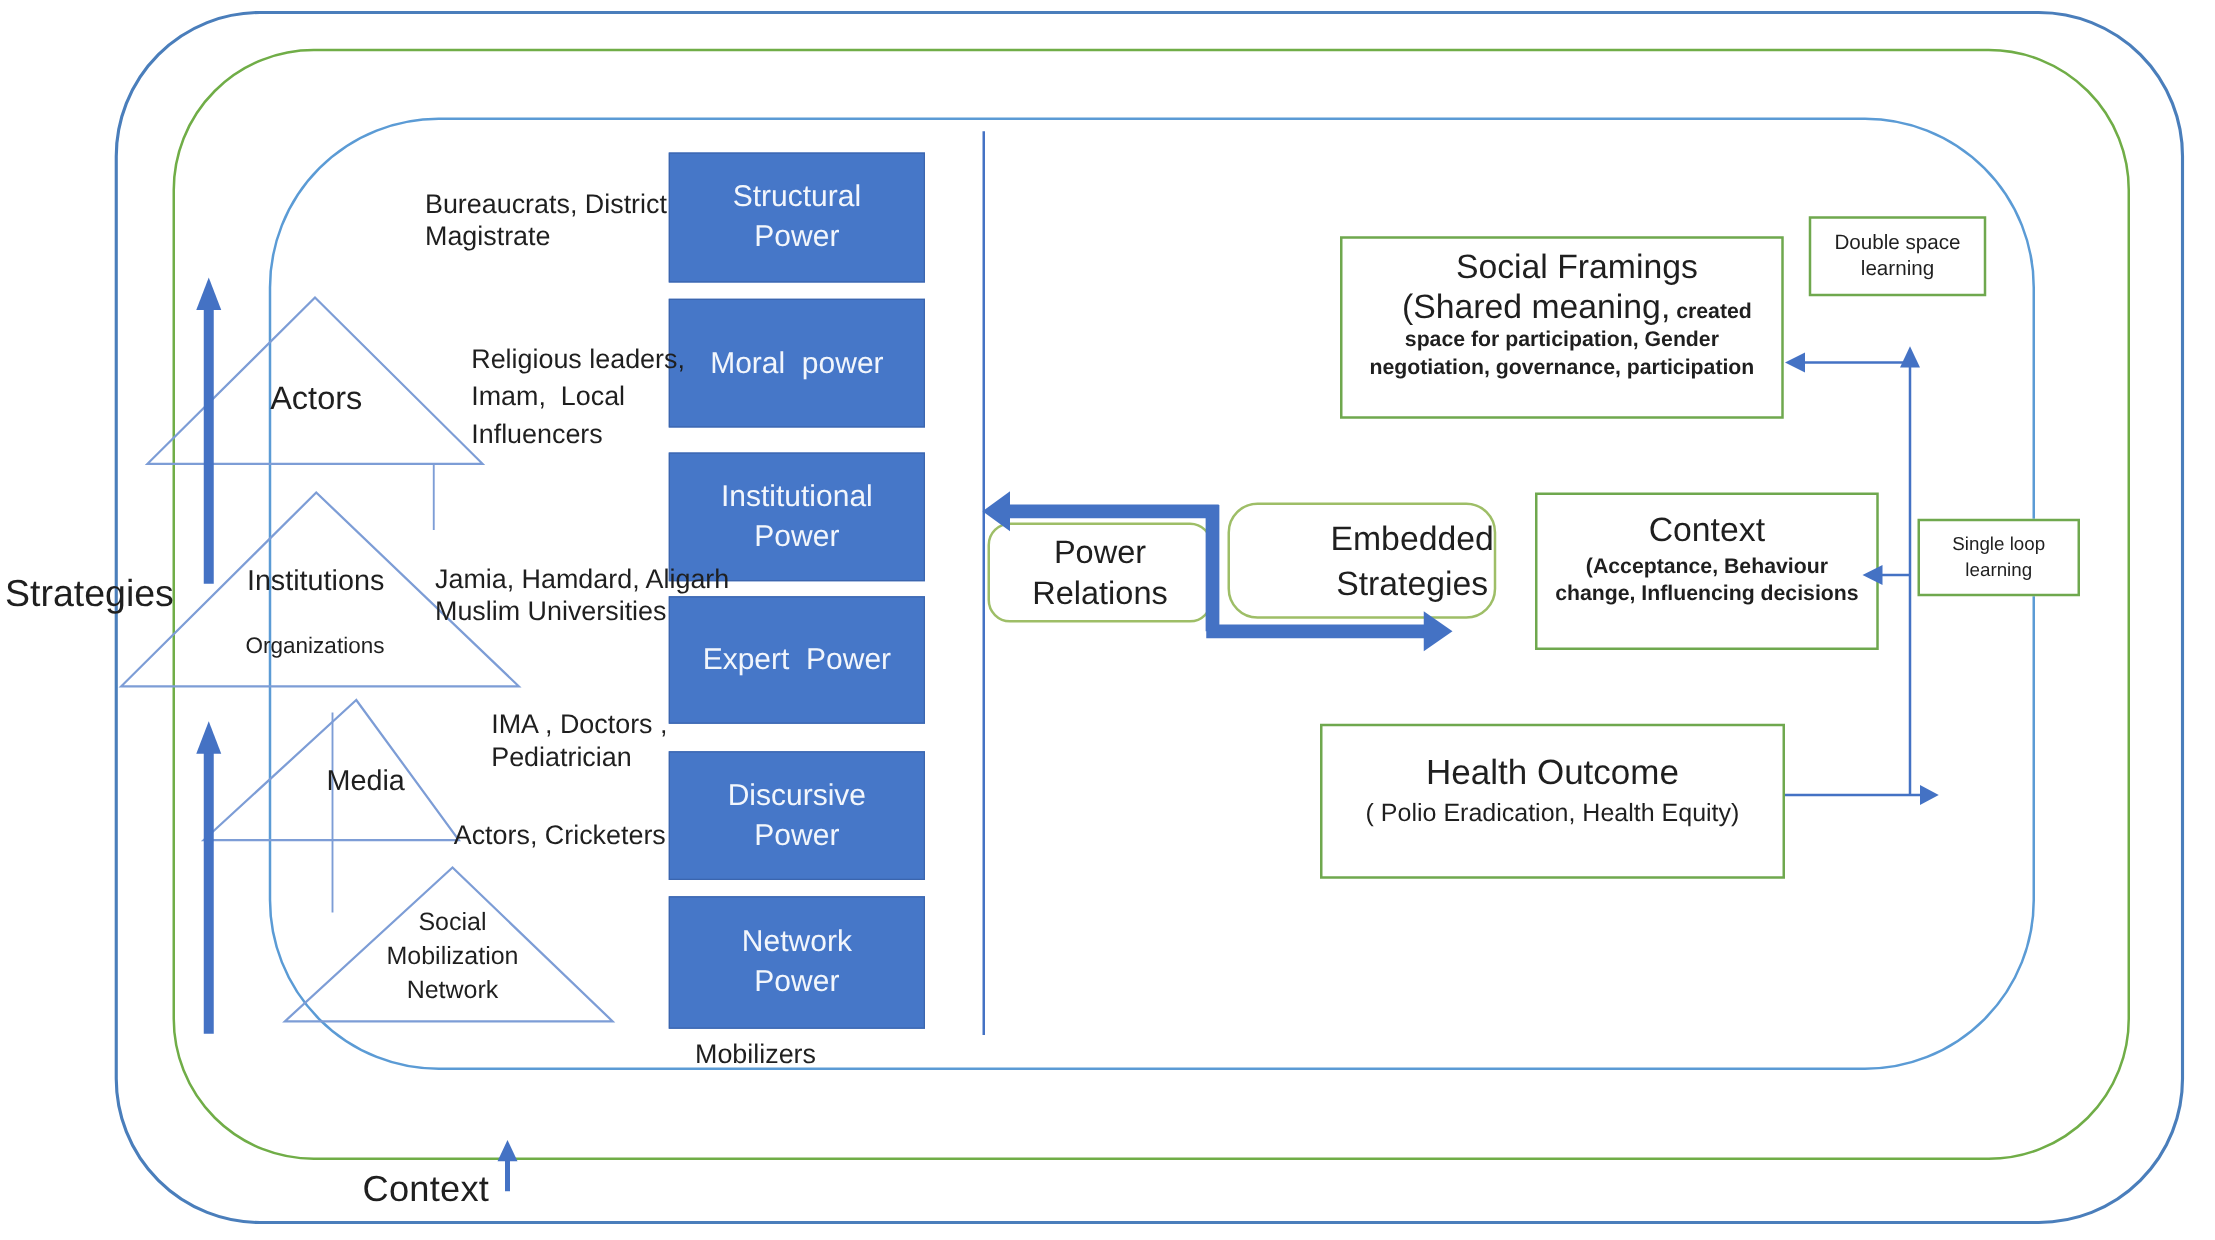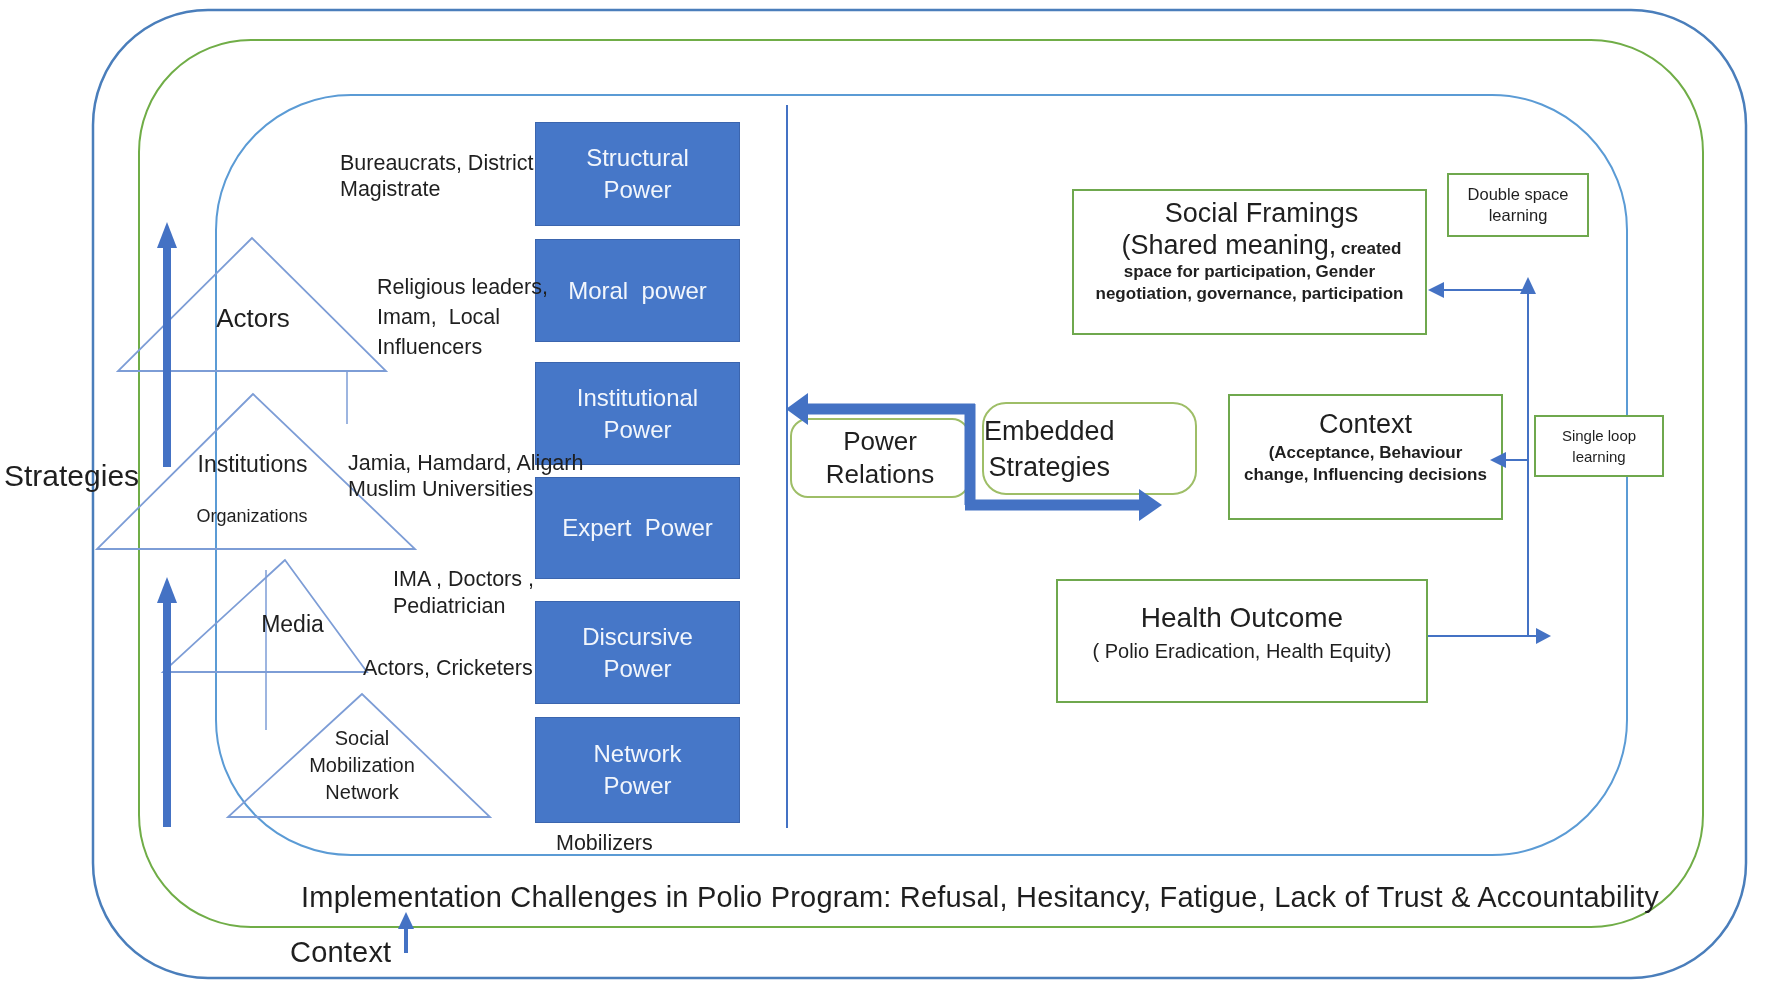--- a/index.html
+++ b/index.html
@@ -129,21 +129,21 @@
   <div class="abs z2" style="left:4px;top:459px;font-size:30px">
     <span>Strategies</span>
   </div>
 
   <div class="gbox round" style="left:790px;top:418px;width:180px;height:80px;display:flex;align-items:center;justify-content:center">
     <div style="font-size:26px;line-height:33px">
       <span style="display:block">Power</span>
       <span style="display:block">Relations</span>
     </div>
   </div>
-  <div class="gbox round" style="left:982px;top:402px;width:215px;height:93px;border-radius:24px;display:flex;align-items:center;justify-content:flex-start">
+  <div class="gbox round" style="left:982px;top:402px;width:215px;height:93px;border-radius:24px;display:flex;align-items:center;justify-content:flex-end">
     <div style="font-size:27px;line-height:36px">
       <span style="display:block">Embedded</span>
       <span style="display:block">Strategies</span>
     </div>
   </div>
 
   <div class="gbox" style="left:1072px;top:189px;width:355px;height:146px;padding-top:6px">
     <div class="title-lg">Social Framings</div>
     <div class="title-lg"><span>(Shared meaning,</span><span class="small-green pre"> created</span></div>
     <div class="small-green">space for participation, Gender</div>
@@ -168,23 +168,20 @@
       <span style="display:block">Single loop</span>
       <span style="display:block">learning</span>
     </div>
   </div>
 
   <div class="gbox" style="left:1056px;top:579px;width:372px;height:124px;padding-top:18px">
     <div style="font-size:28px;line-height:38px">Health Outcome</div>
     <div style="font-size:20px;line-height:28px">( Polio Eradication, Health Equity)</div>
   </div>
 
-  <div class="big-bottom" style="left:240px;top:881px;width:1480px;text-align:center">
-    <span>Implementation Challenges in Polio Program: Refusal, Hesitancy, Fatigue, Lack of Trust &amp; Accountability</span>
-  </div>
   <div class="big-bottom" style="left:290px;top:936px">
     <span>Context</span>
   </div>
 
   <svg class="layer z3" viewBox="0 0 1772 992" style="pointer-events:none">
 
     <line x1="167" y1="467" x2="167" y2="243" style="stroke:var(--arrow_blue,#4472C4)" stroke-width="8"></line>
     <polygon points="167,222 157,248 177,248" style="fill:var(--arrow_blue,#4472C4)"></polygon>
     <line x1="167" y1="827" x2="167" y2="598" style="stroke:var(--arrow_blue,#4472C4)" stroke-width="8"></line>
     <polygon points="167,577 157,603 177,603" style="fill:var(--arrow_blue,#4472C4)"></polygon>

